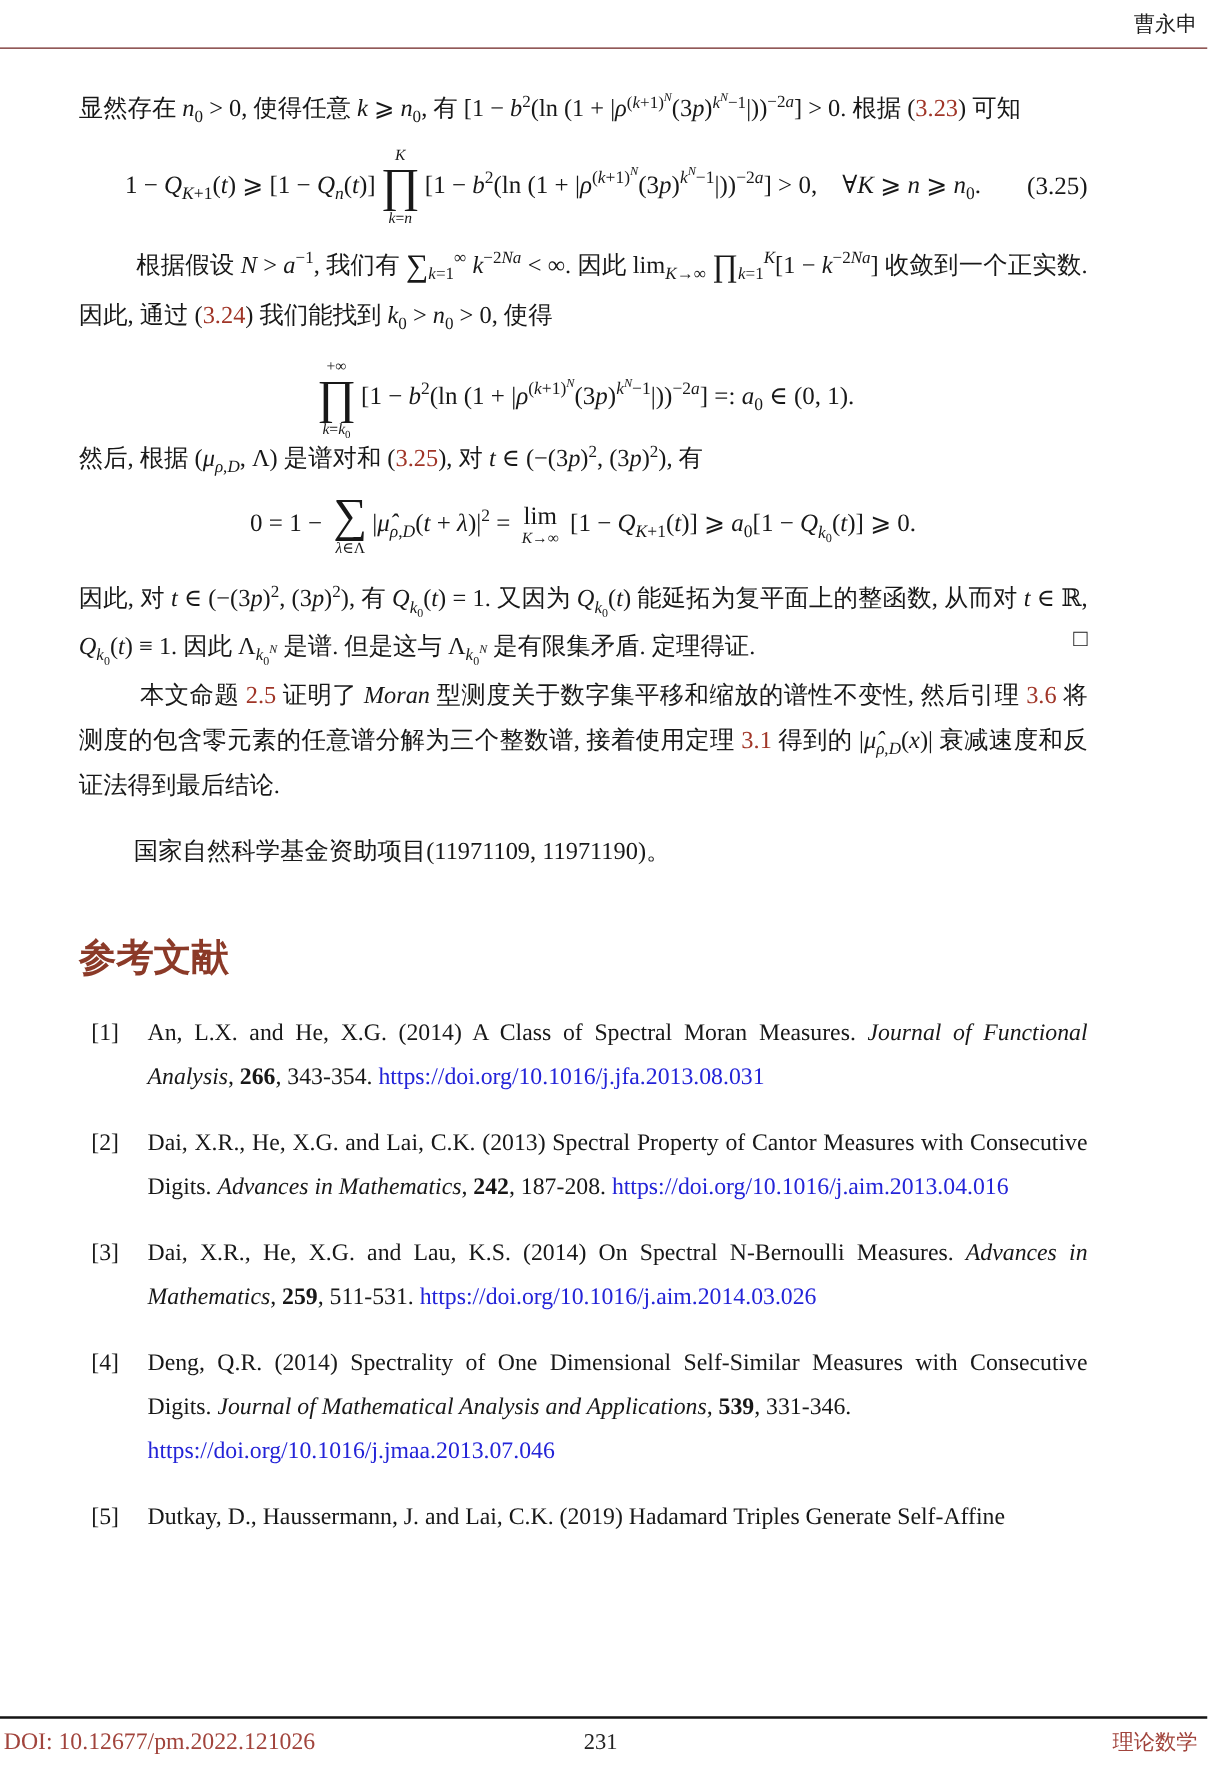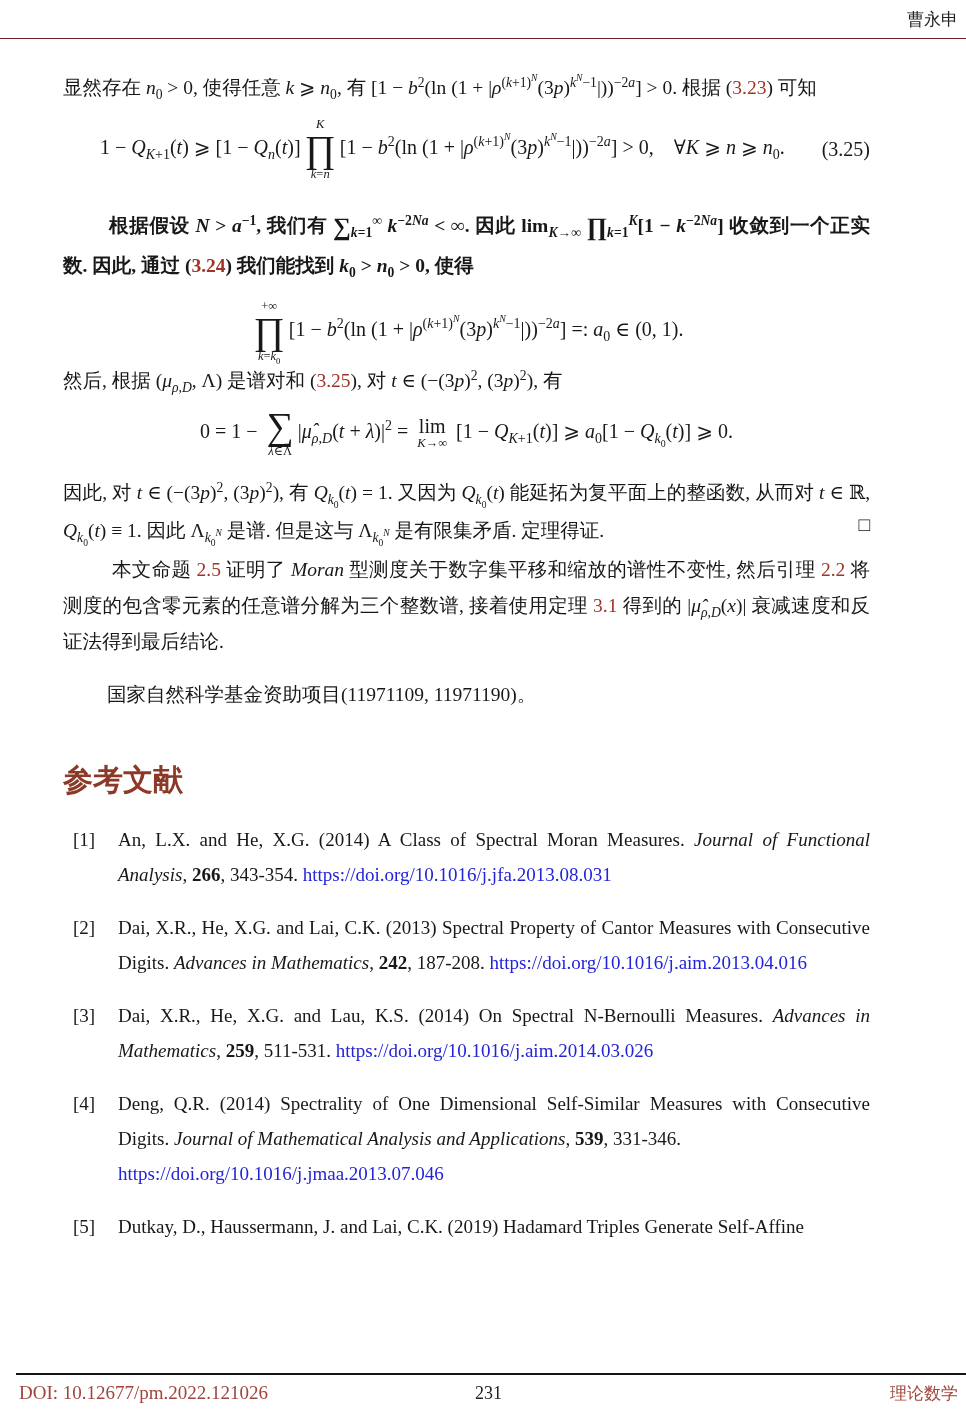--- a/index.html
+++ b/index.html
@@ -8,21 +8,21 @@
     font-family:"Liberation Serif","DejaVu Serif",serif;color:#181818;
     overflow:hidden;
   }
   
   .page-header{padding:8px 8px 0 0;text-align:right;font-size:17px;color:#222;}
   .header-rule{border:none;border-top:1.6px solid #6e2320;margin:7px 0 0 0;}
   
   .main{padding:0 96px 0 63px;}
   p{margin:0;text-align:justify;}
   .body-text{font-size:19.5px;line-height:30px;}
-  .para2{margin-top:24px;line-height:39px;text-indent:46px;font-weight:bold;}
+  .para2{margin-top:11px;line-height:39px;text-indent:46px;}
   .para3{margin-top:2px;line-height:30px;}
   .para4{margin-top:16px;line-height:38px;position:relative;}
   .para5{margin-top:2px;line-height:36px;text-indent:49px;}
   i{font-style:italic;}
   sup,sub{line-height:0;}
   sup{font-size:70%;}
   sub{font-size:70%;}
   .rn{color:#a03527;}
   
   .eq-row{display:flex;align-items:center;margin-top:14px;}
@@ -46,21 +46,21 @@
   .refs-heading{margin-top:52px;}
   
   .refs{margin-top:24px;}
   .ref{display:flex;font-size:19px;line-height:35px;margin-bottom:18px;}
   .ref-num{flex:none;width:38px;padding-left:10px;}
   .ref-body{flex:1;text-align:justify;margin-left:7px;}
   .url{color:#2323d8;text-decoration:none;word-break:break-all;}
   .url-newline{display:block;}
   b{font-weight:bold;}
   
-  .page-footer{position:absolute;left:16px;right:0;bottom:0;}
+  .page-footer{position:absolute;left:0;right:0;bottom:0;}
   .footer-rule{border:none;border-top:2px solid #151515;margin:0;}
   .footer-row{display:flex;align-items:baseline;padding:7px 8px 9px 3px;}
   .footer-doi{flex:1;font-size:19px;color:#a1443c;text-decoration:none;}
   .footer-page{flex:0;font-size:18px;color:#222;}
   .footer-journal{flex:1;text-align:right;font-size:17px;color:#a1443c;}
 </style>
 </head>
 <body>
 
 <header class="page-header">
@@ -97,21 +97,21 @@
       </span>|<i>μ̂</i><sub><i>ρ</i>,<i>D</i></sub>(<i>t</i> + <i>λ</i>)|<sup>2</sup> = <span class="op">
         <span class="limword">lim</span>
         <span class="lim"><i>K</i>→∞</span>
       </span> [1 − <i>Q</i><sub><i>K</i>+1</sub>(<i>t</i>)] ⩾ <i>a</i><sub>0</sub>[1 − <i>Q</i><sub><i>k</i><sub>0</sub></sub>(<i>t</i>)] ⩾ 0.</div>
 
   <p class="body-text para4">
     <span>因此, 对 <i>t</i> ∈ (−(3<i>p</i>)<sup>2</sup>, (3<i>p</i>)<sup>2</sup>), 有 <i>Q</i><sub><i>k</i><sub>0</sub></sub>(<i>t</i>) = 1. 又因为 <i>Q</i><sub><i>k</i><sub>0</sub></sub>(<i>t</i>) 能延拓为复平面上的整函数, 从而对 <i>t</i> ∈ ℝ, <i>Q</i><sub><i>k</i><sub>0</sub></sub>(<i>t</i>) ≡ 1. 因此 Λ<sub><i>k</i><sub>0</sub><sup><i>N</i></sup></sub> 是谱. 但是这与 Λ<sub><i>k</i><sub>0</sub><sup><i>N</i></sup></sub> 是有限集矛盾. 定理得证.</span>
     <span class="qed">□</span>
   </p>
 
-  <p class="body-text para5">本文命题 <span class="rn">2.5</span> 证明了 <i>Moran</i> 型测度关于数字集平移和缩放的谱性不变性, 然后引理 <span class="rn">2.2</span> 将测度的包含零元素的任意谱分解为三个整数谱, 接着使用定理 <span class="rn">3.1</span> 得到的 |<i>μ̂</i><sub><i>ρ</i>,<i>D</i></sub>(<i>x</i>)| 衰减速度和反证法得到最后结论.</p>
+  <p class="body-text para5">本文命题 <span class="rn">2.5</span> 证明了 <i>Moran</i> 型测度关于数字集平移和缩放的谱性不变性, 然后引理 <span class="rn">3.6</span> 将测度的包含零元素的任意谱分解为三个整数谱, 接着使用定理 <span class="rn">3.1</span> 得到的 |<i>μ̂</i><sub><i>ρ</i>,<i>D</i></sub>(<i>x</i>)| 衰减速度和反证法得到最后结论.</p>
 
 
   <p class="fund-body">国家自然科学基金资助项目(11971109, 11971190)。</p>
 
   <h2 class="sec-heading refs-heading" style="margin:52px 0 0 0;">参考文献</h2>
 
   <div class="refs">
 
     <div class="ref">
       <span class="ref-num">[1]</span>

